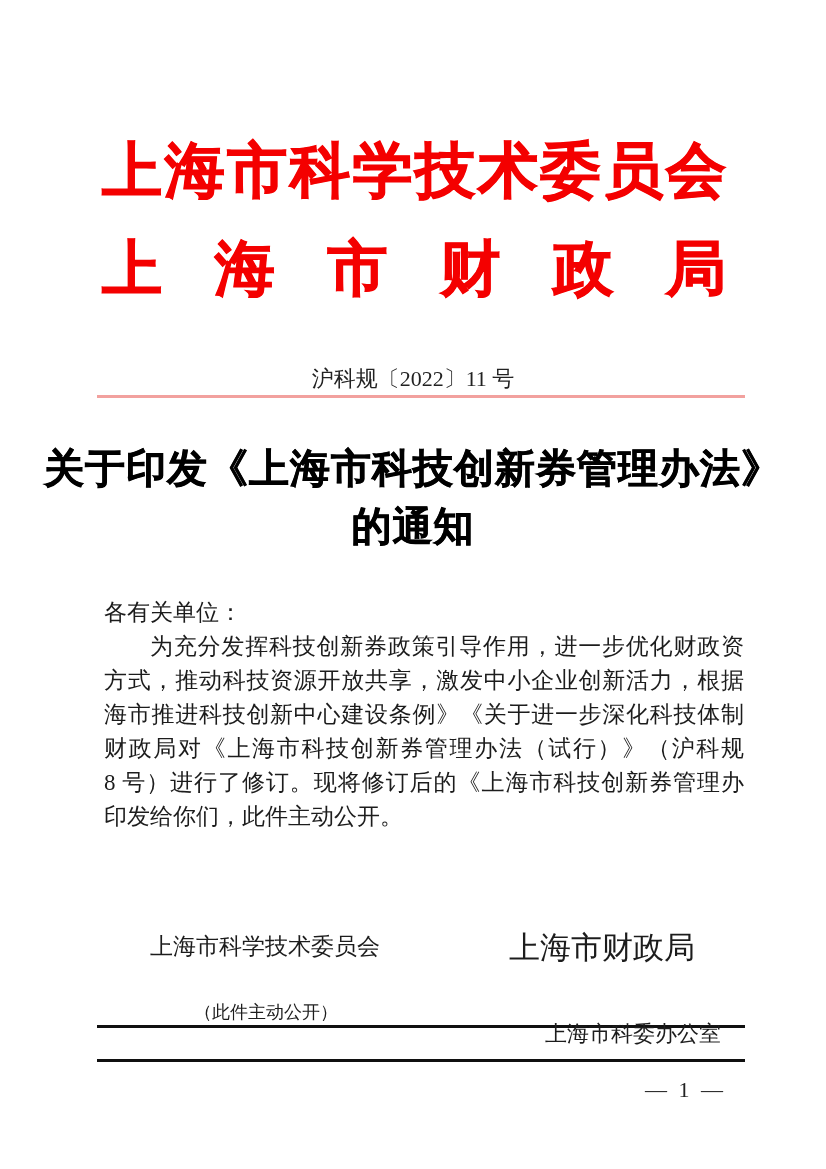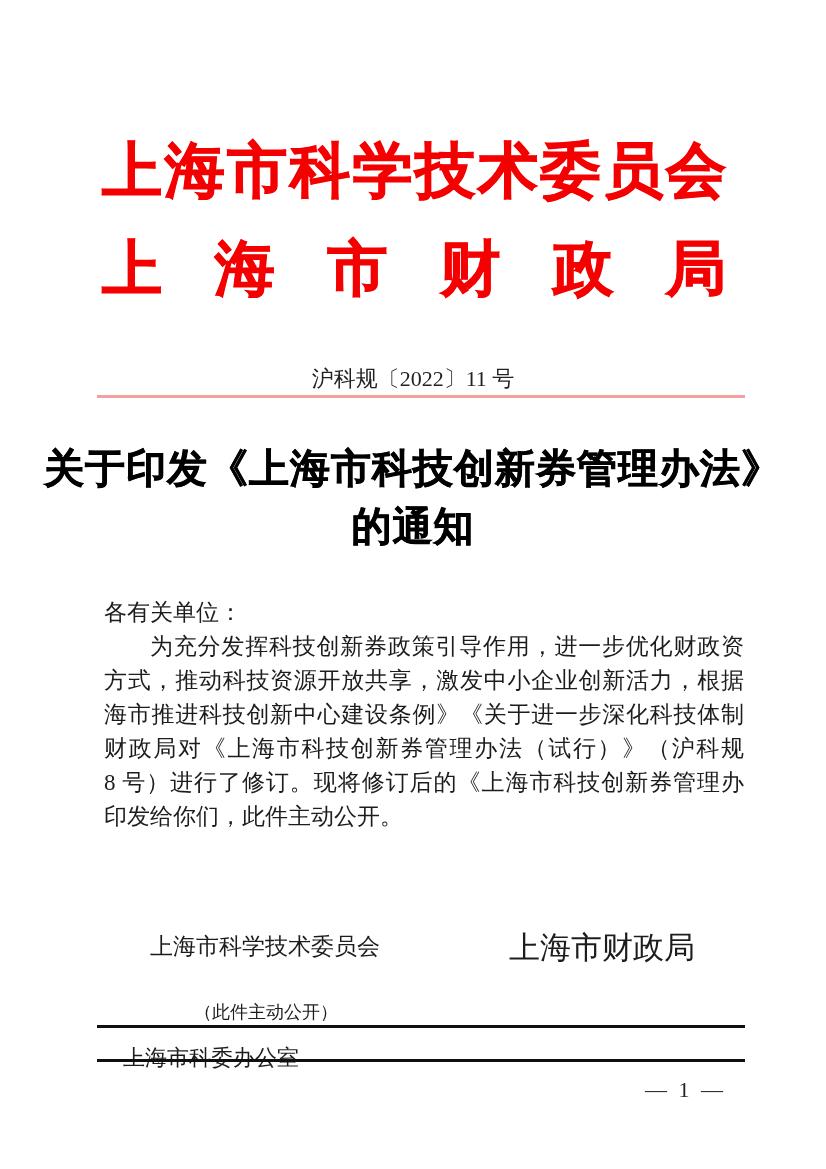--- a/index.html
+++ b/index.html
@@ -54,23 +54,23 @@
   }
   .disclosure {
     position:absolute; top:997px; left:147px;
     font-size:18px; line-height:30px;margin-left:47px;
   }
   
   .rule { position:absolute; left:97px; width:648px; height:3px; background:#101010; }
   .rule-top { top:1025px; }
   .rule-bottom { top:1059px; }
   .footer-row {
-    position:absolute; top:1044px; left:97px; width:648px; box-sizing:border-box;
+    position:absolute; top:1020px; left:97px; width:648px; box-sizing:border-box;
     padding:0 24px 0 26px;
-    display:flex; justify-content:space-between;
+    display:flex; justify-content:flex-end;
     font-size:22px; line-height:28px;
   }
   .page-number {
     position:absolute; top:1077px; right:100px;
     font-size:22px; letter-spacing:3px; color:#222;
   }
 </style>
 </head>
 <body>
 

